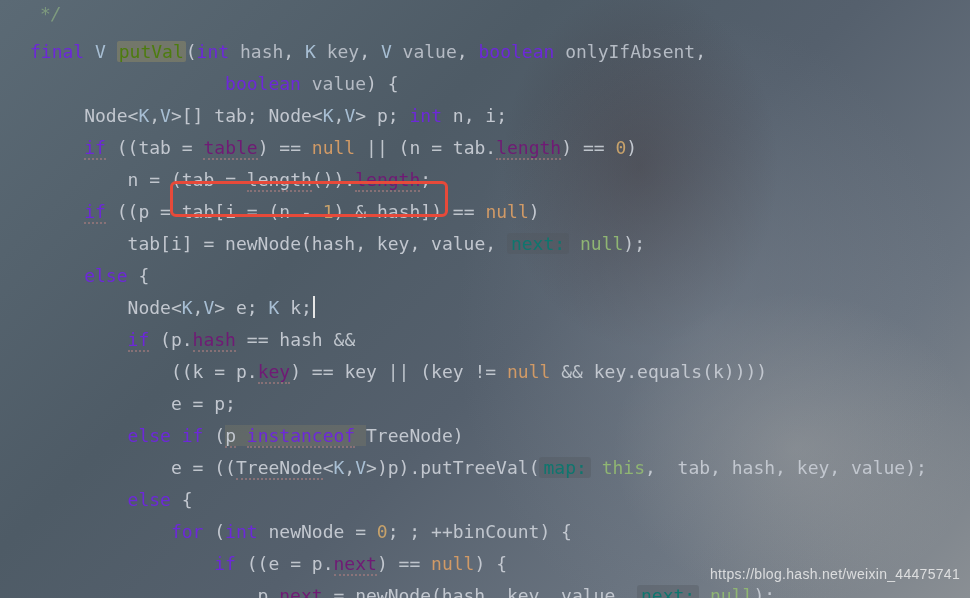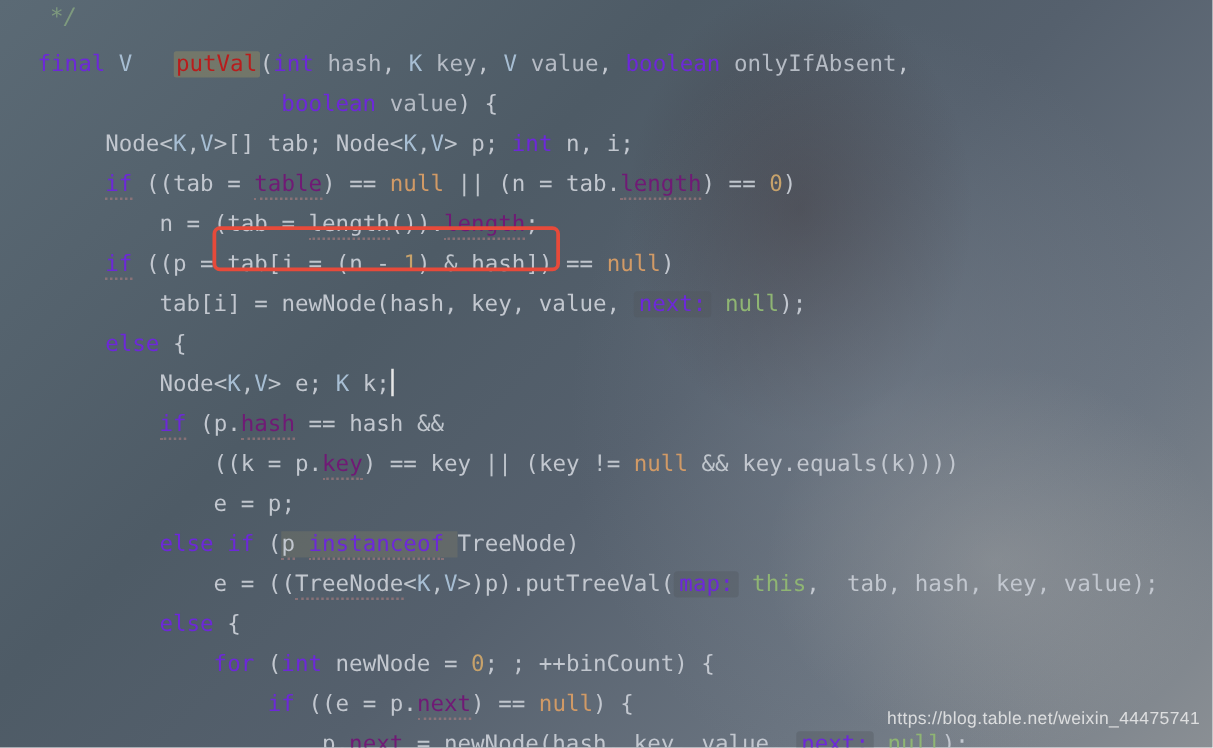--- a/index.html
+++ b/index.html
@@ -15,29 +15,29 @@
     position:relative;
   }
   .code{
     position:absolute;left:0;top:0;width:970px;height:598px;
     padding:4px 0 0 30px;
     box-sizing:border-box;
     white-space:pre;
   }
   .t{color:#c2c7cf;}                
   .kw{color:#6d28d9;}
-  .fn{color:#b91c1c;margin-left:22px;}               
+  .fn{color:#4d7c0f;}               
   .fn-hl{background:rgba(190,170,95,.28);padding:0 2px;border-radius:2px;}
   .ty{color:#a7bed3;}               
   .op{color:#bfc5cc;}
   .pm{color:#b5bbc4;}
   .nl{color:#d19a66;}               
   .num{color:#c7a26b;}
   .fld{color:#701a75;}              
-  .hint{color:#6d28d9; background:rgba(80,85,92,.35); padding:0 4px; border-radius:3px;}
+  .hint{color:#0f766e; background:rgba(80,85,92,.35); padding:0 4px; border-radius:3px;}
   .gn{color:#8fb573;}               
   .und{border-bottom:2px dotted rgba(180,130,130,.55);}
   .inst-hl{background:rgba(170,155,100,.18);}
   .caret{
     display:inline-block;width:2px;height:22px;background:#e6e6e6;
     vertical-align:-4px;margin-left:1px;
   }
 
   .red-box{
     position:absolute;
@@ -77,13 +77,13 @@
          <span class="kw">else</span> <span class="kw">if</span> <span class="t">(</span><span class="inst-hl"><span class="t und">p</span> <span class="kw und">instanceof</span> </span><span class="t">TreeNode</span><span class="t">)</span>
              <span class="t">e</span> <span class="op">=</span> <span class="t">((</span><span class="t und">TreeNode</span><span class="op">&lt;</span><span class="ty">K</span><span class="op">,</span><span class="ty">V</span><span class="op">&gt;</span><span class="t">)</span><span class="t">p</span><span class="t">).</span><span class="t">putTreeVal</span><span class="t">(</span><span class="hint">map:</span> <span class="gn">this</span><span class="t">,  </span><span class="t">tab</span><span class="t">, </span><span class="t">hash</span><span class="t">, </span><span class="t">key</span><span class="t">, </span><span class="t">value</span><span class="t">);</span>
          <span class="kw">else</span> <span class="t">{</span>
              <span class="kw">for</span> <span class="t">(</span><span class="kw">int</span> <span class="t">newNode</span> <span class="op">=</span> <span class="num">0</span><span class="t">; ; </span><span class="t">++binCount</span><span class="t">) {</span>
                  <span class="kw">if</span> <span class="t">((</span><span class="t">e</span> <span class="op">=</span> <span class="t">p</span><span class="t">.</span><span class="fld und">next</span><span class="t">)</span> <span class="op">==</span> <span class="nl">null</span><span class="t">) {</span>
                      <span class="t">p</span><span class="t">.</span><span class="fld und">next</span> <span class="op">=</span> <span class="t">newNode</span><span class="t">(</span><span class="t">hash</span><span class="t">, </span><span class="t">key</span><span class="t">, </span><span class="t">value</span><span class="t">, </span><span class="hint">next:</span> <span class="gn">null</span><span class="t">);</span>
 </div>
 
 <div class="red-box" style="left: 170px; top: 181px; width: 272px; height: 30px;"></div>
 
-<div class="watermark">https://blog.table.net/weixin_44475741</div>
+<div class="watermark">https://blog.hash.net/weixin_44475741</div>
 
 </body></html>

